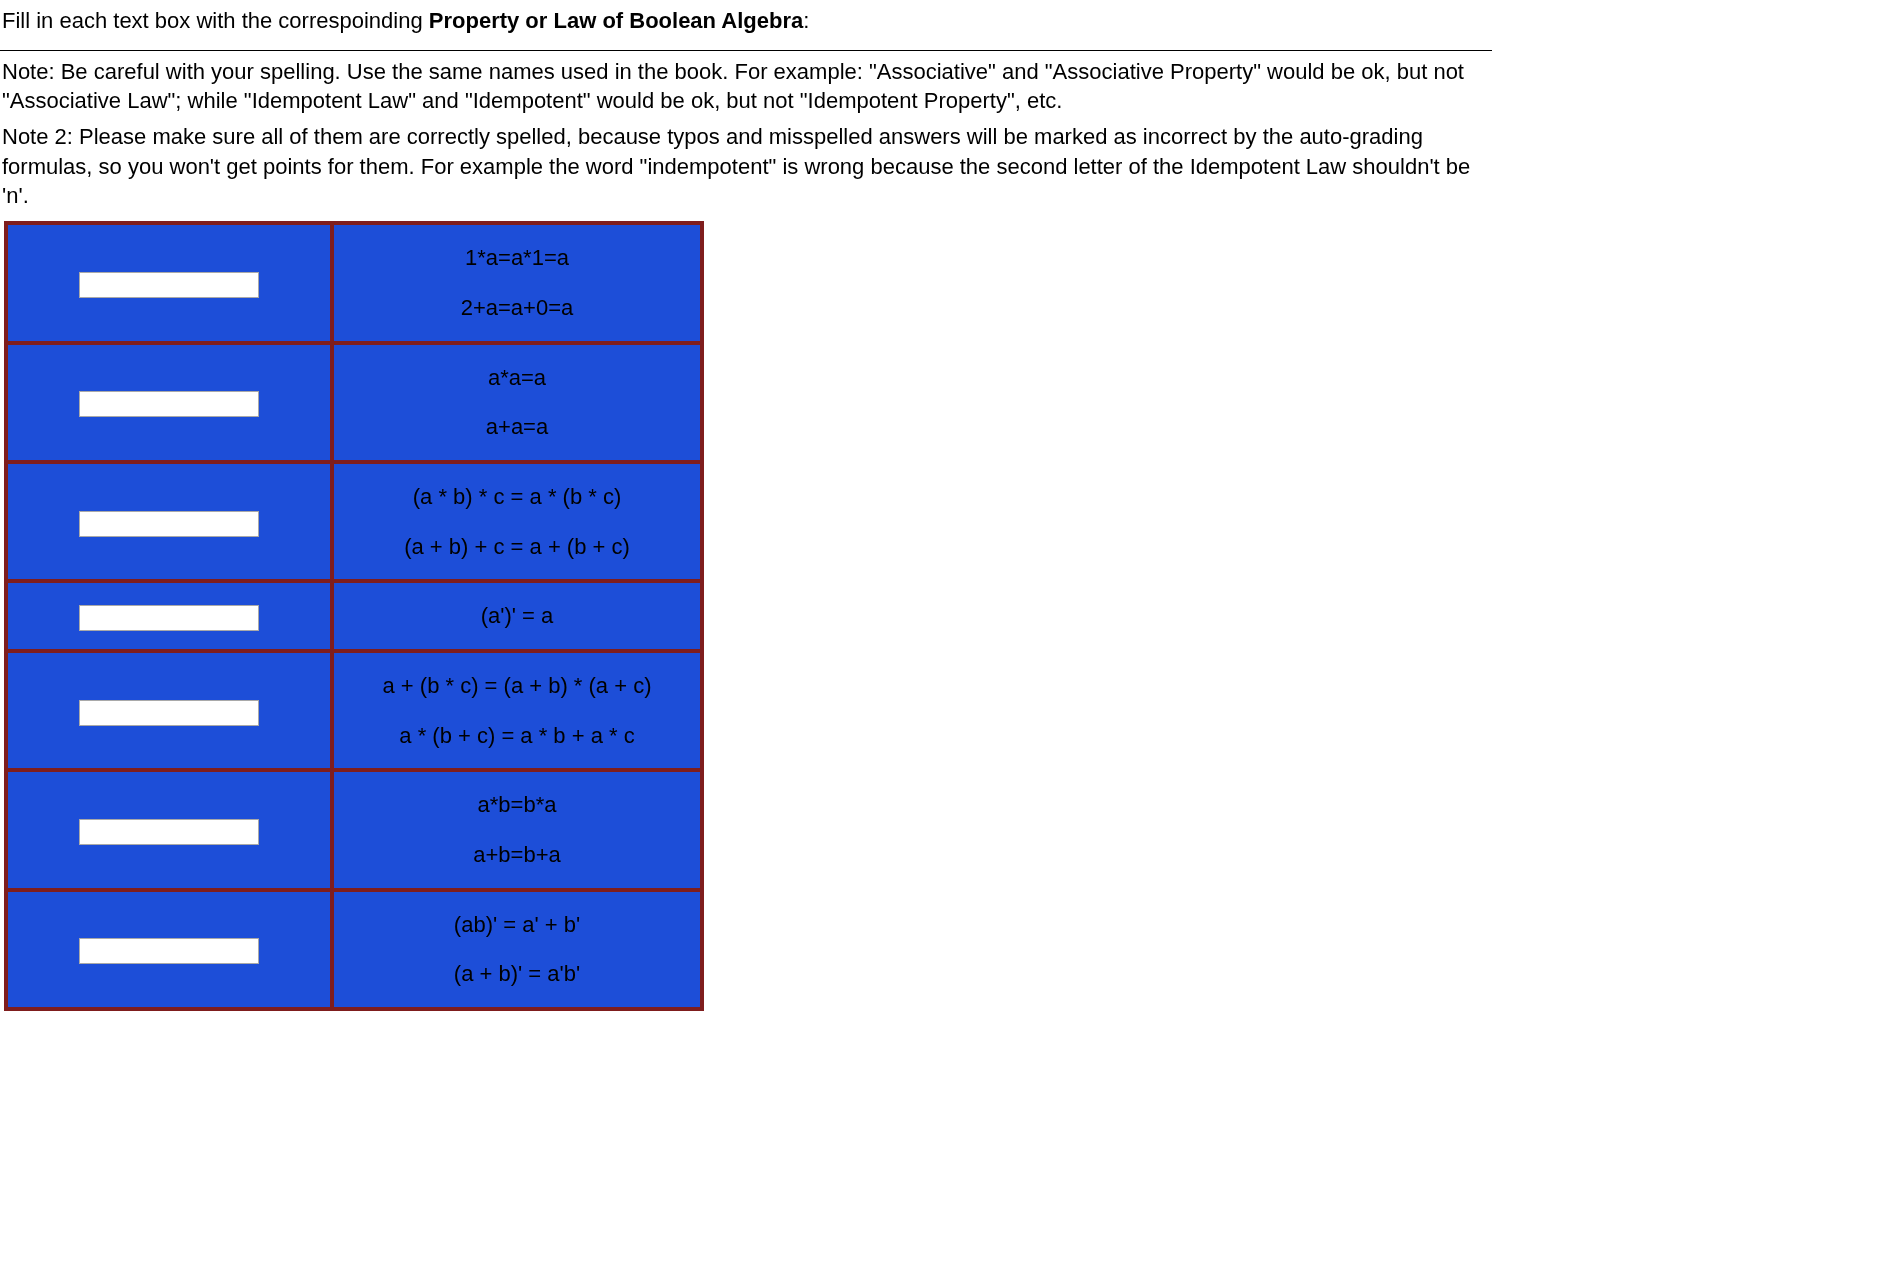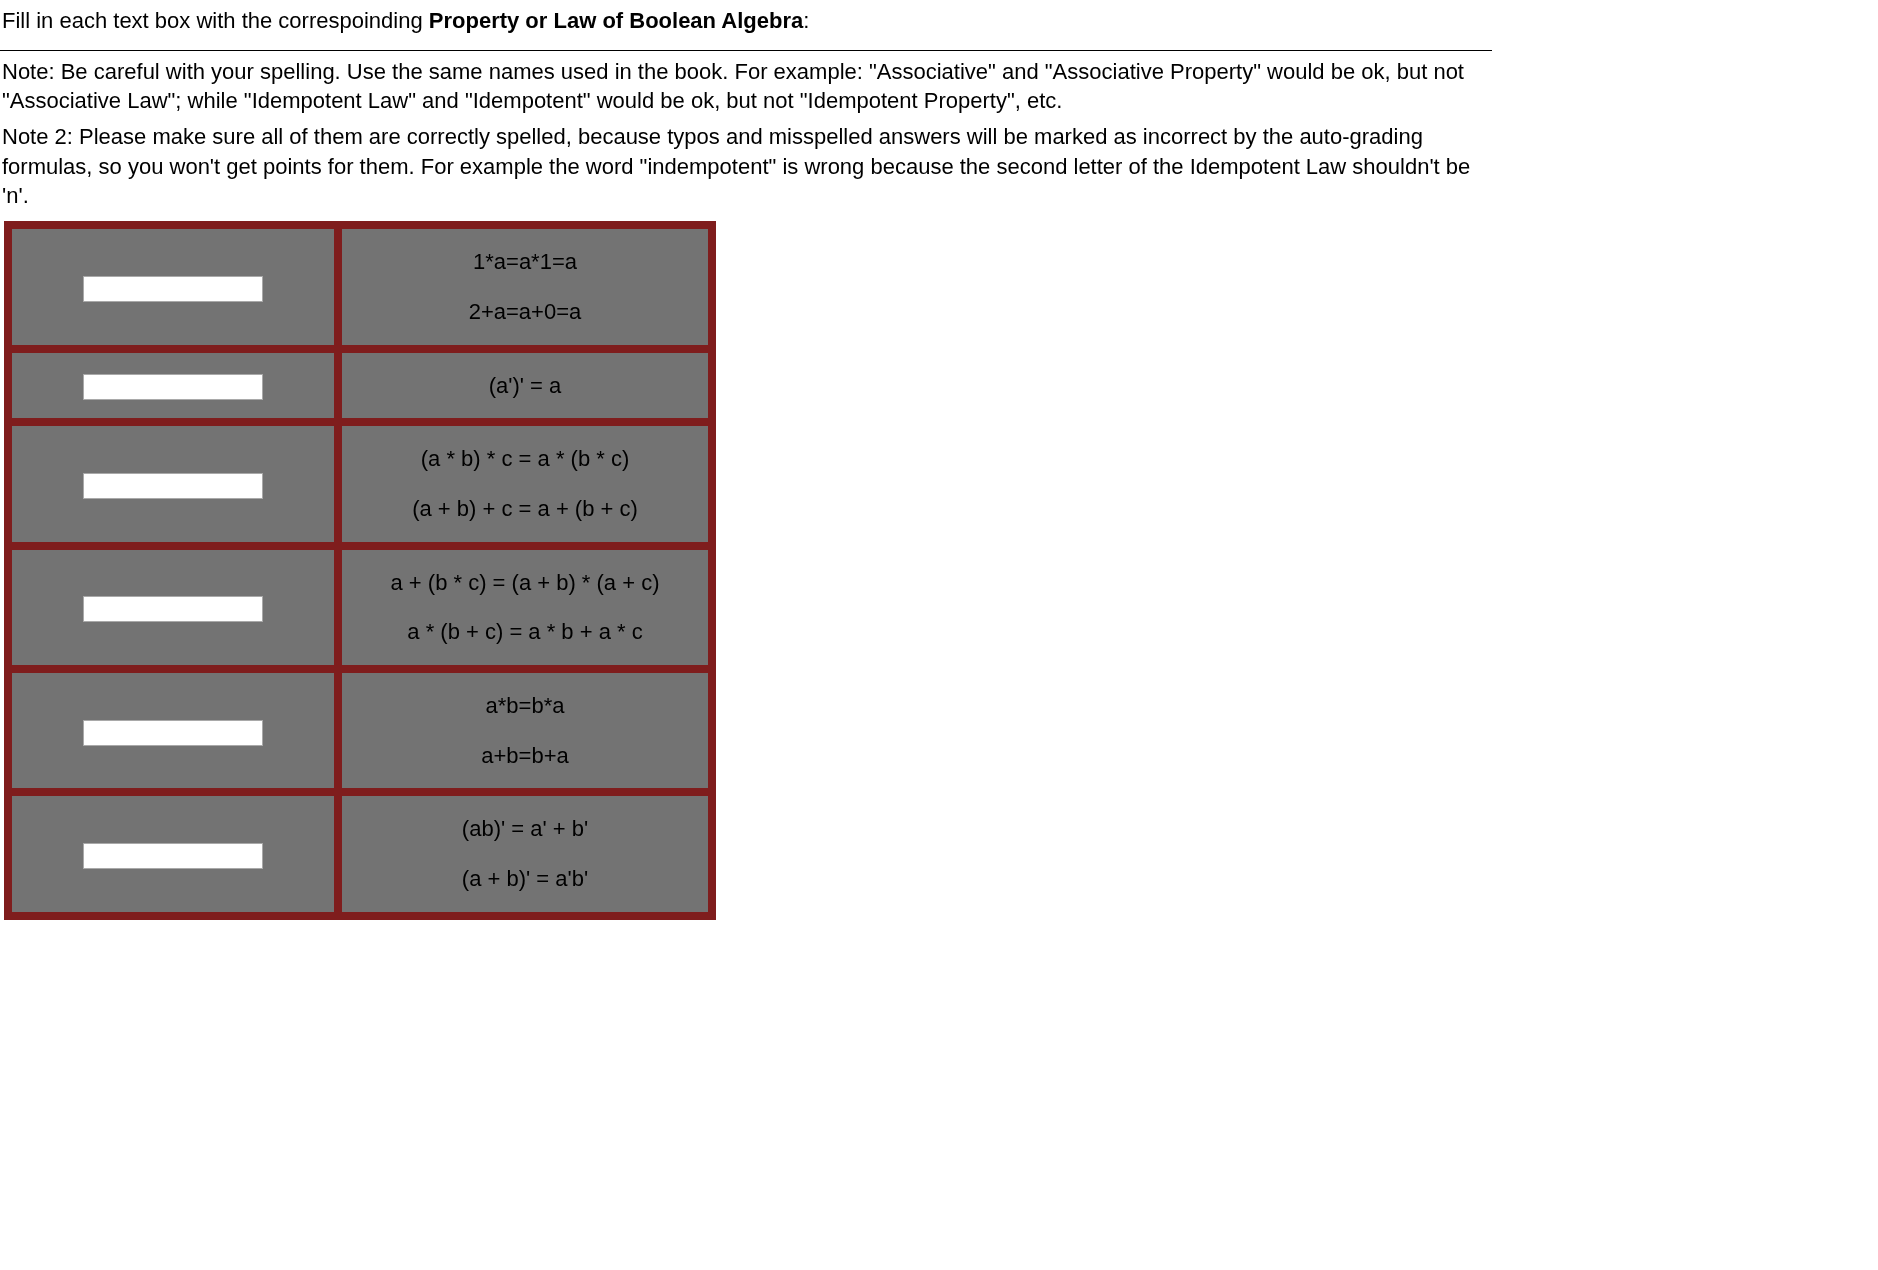--- a/index.html
+++ b/index.html
@@ -26,24 +26,24 @@
   .instr p { margin: 6px 0 6px 2px; }
   .bold { font-weight: 700; }
 
   table.outer {
     border-collapse: collapse;
     table-layout: fixed;
     margin-top: 10px;
     margin-left: 4px;
   }
   table.outer > tbody > tr > td {
-    border: 8px solid #7f1d1d;
+    border: 4px solid #7f1d1d;
     padding: 0;
     vertical-align: middle;
-    background: #737373;
+    background: #1d4ed8;
   }
   td.leftcell {
     width: 322px;
     text-align: center;
   }
   td.rightcell {
     width: 366px;
     text-align: center;
   }
   .formula-wrap {
@@ -88,33 +88,42 @@
         <tr>
           <td class="leftcell leftpad"><input type="text" class="answer" style=""></td>
           <td class="rightcell">
             <div class="formula-wrap">
               <div class="formula-line">1*a=a*1=a</div>
               <div class="formula-line">2+a=a+0=a</div>
             </div>
           </td>
         </tr>
         <tr>
-          <td class="leftcell"><input type="text" class="answer" style=""></td>
+          <td class="leftcell leftpad"><input type="text" class="answer" style=""></td>
           <td class="rightcell">
             <div class="formula-wrap">
-              <div class="formula-line">(a')' = a</div>
+              <div class="formula-line">a*a=a</div>
+              <div class="formula-line">a+a=a</div>
             </div>
           </td>
         </tr>
         <tr>
           <td class="leftcell"><input type="text" class="answer" style=""></td>
           <td class="rightcell">
             <div class="formula-wrap">
               <div class="formula-line">(a * b) * c = a * (b * c)</div>
               <div class="formula-line">(a + b) + c = a + (b + c)</div>
+            </div>
+          </td>
+        </tr>
+        <tr>
+          <td class="leftcell"><input type="text" class="answer" style=""></td>
+          <td class="rightcell">
+            <div class="formula-wrap">
+              <div class="formula-line">(a')' = a</div>
             </div>
           </td>
         </tr>
         <tr>
           <td class="leftcell leftpad"><input type="text" class="answer" style=""></td>
           <td class="rightcell">
             <div class="formula-wrap">
               <div class="formula-line">a + (b * c) = (a + b) * (a + c)</div>
               <div class="formula-line">a * (b + c) = a * b + a * c</div>
             </div>

